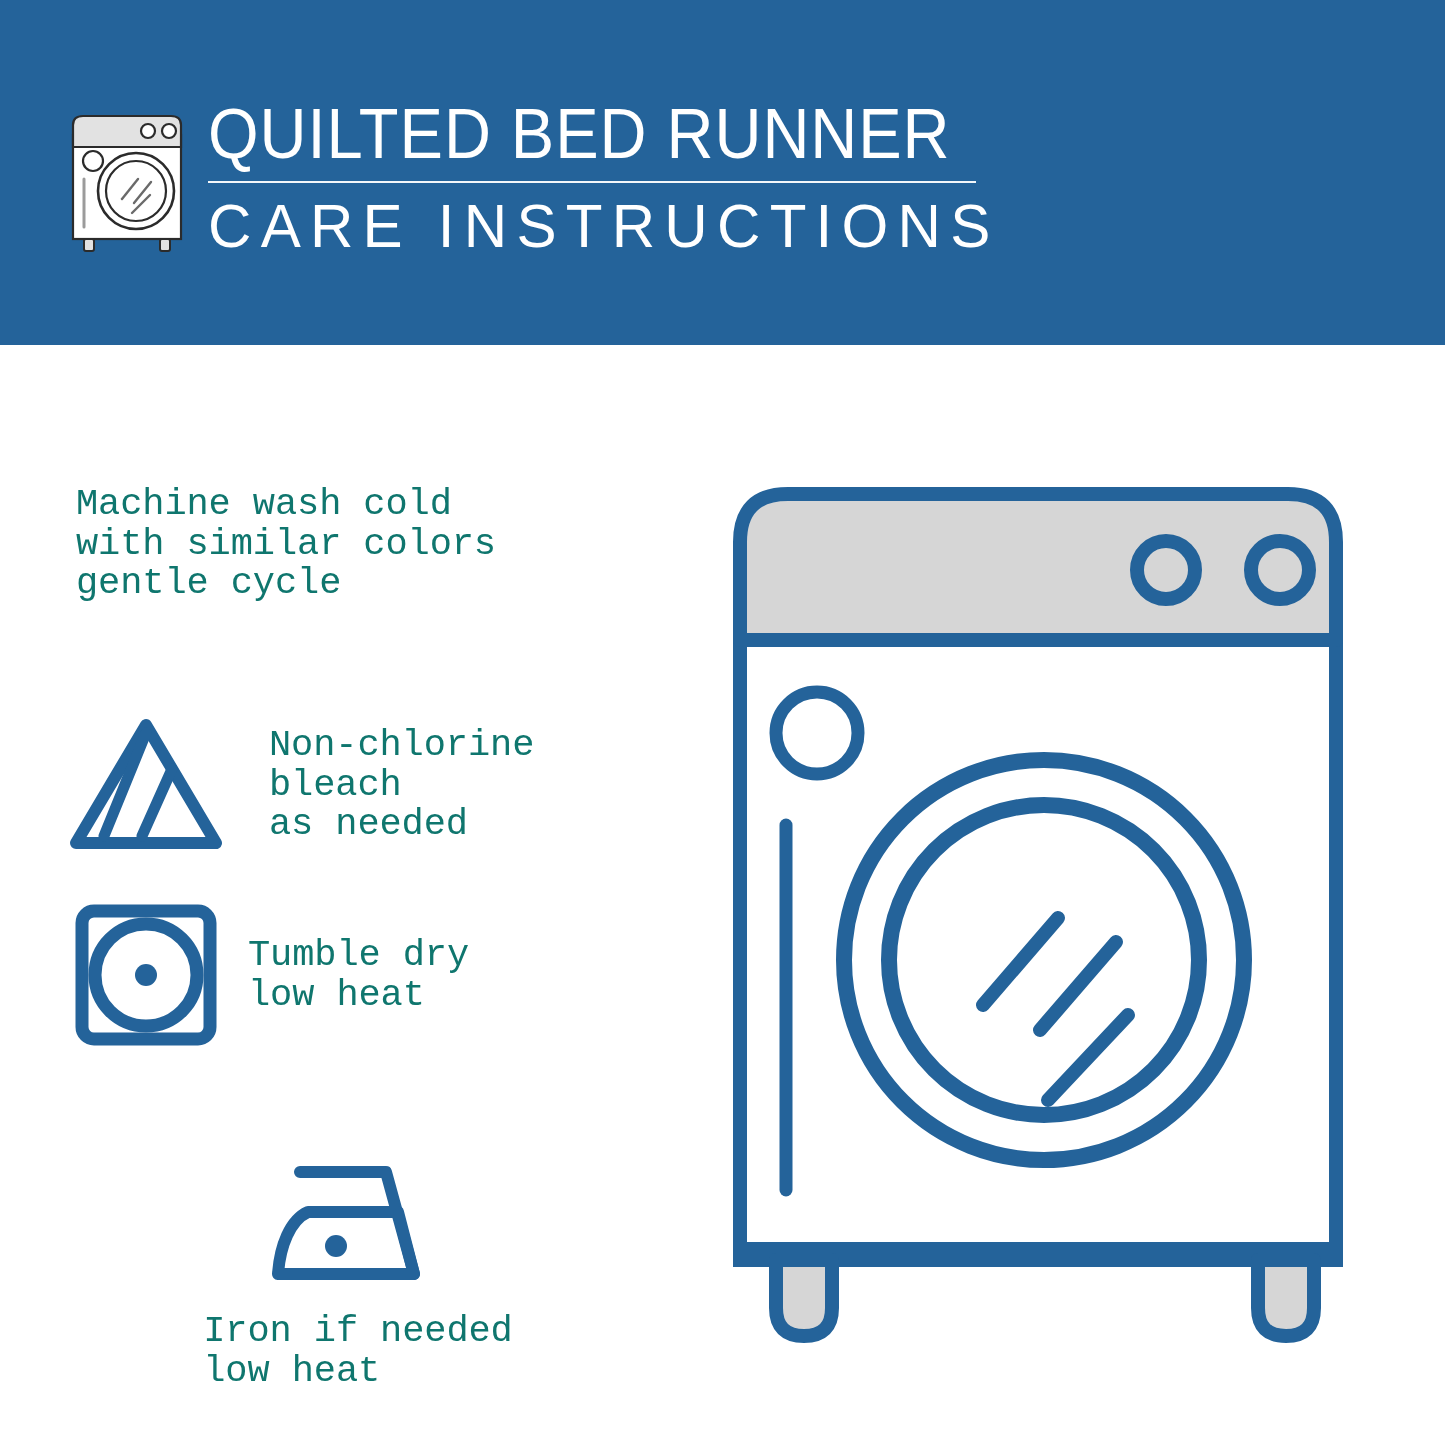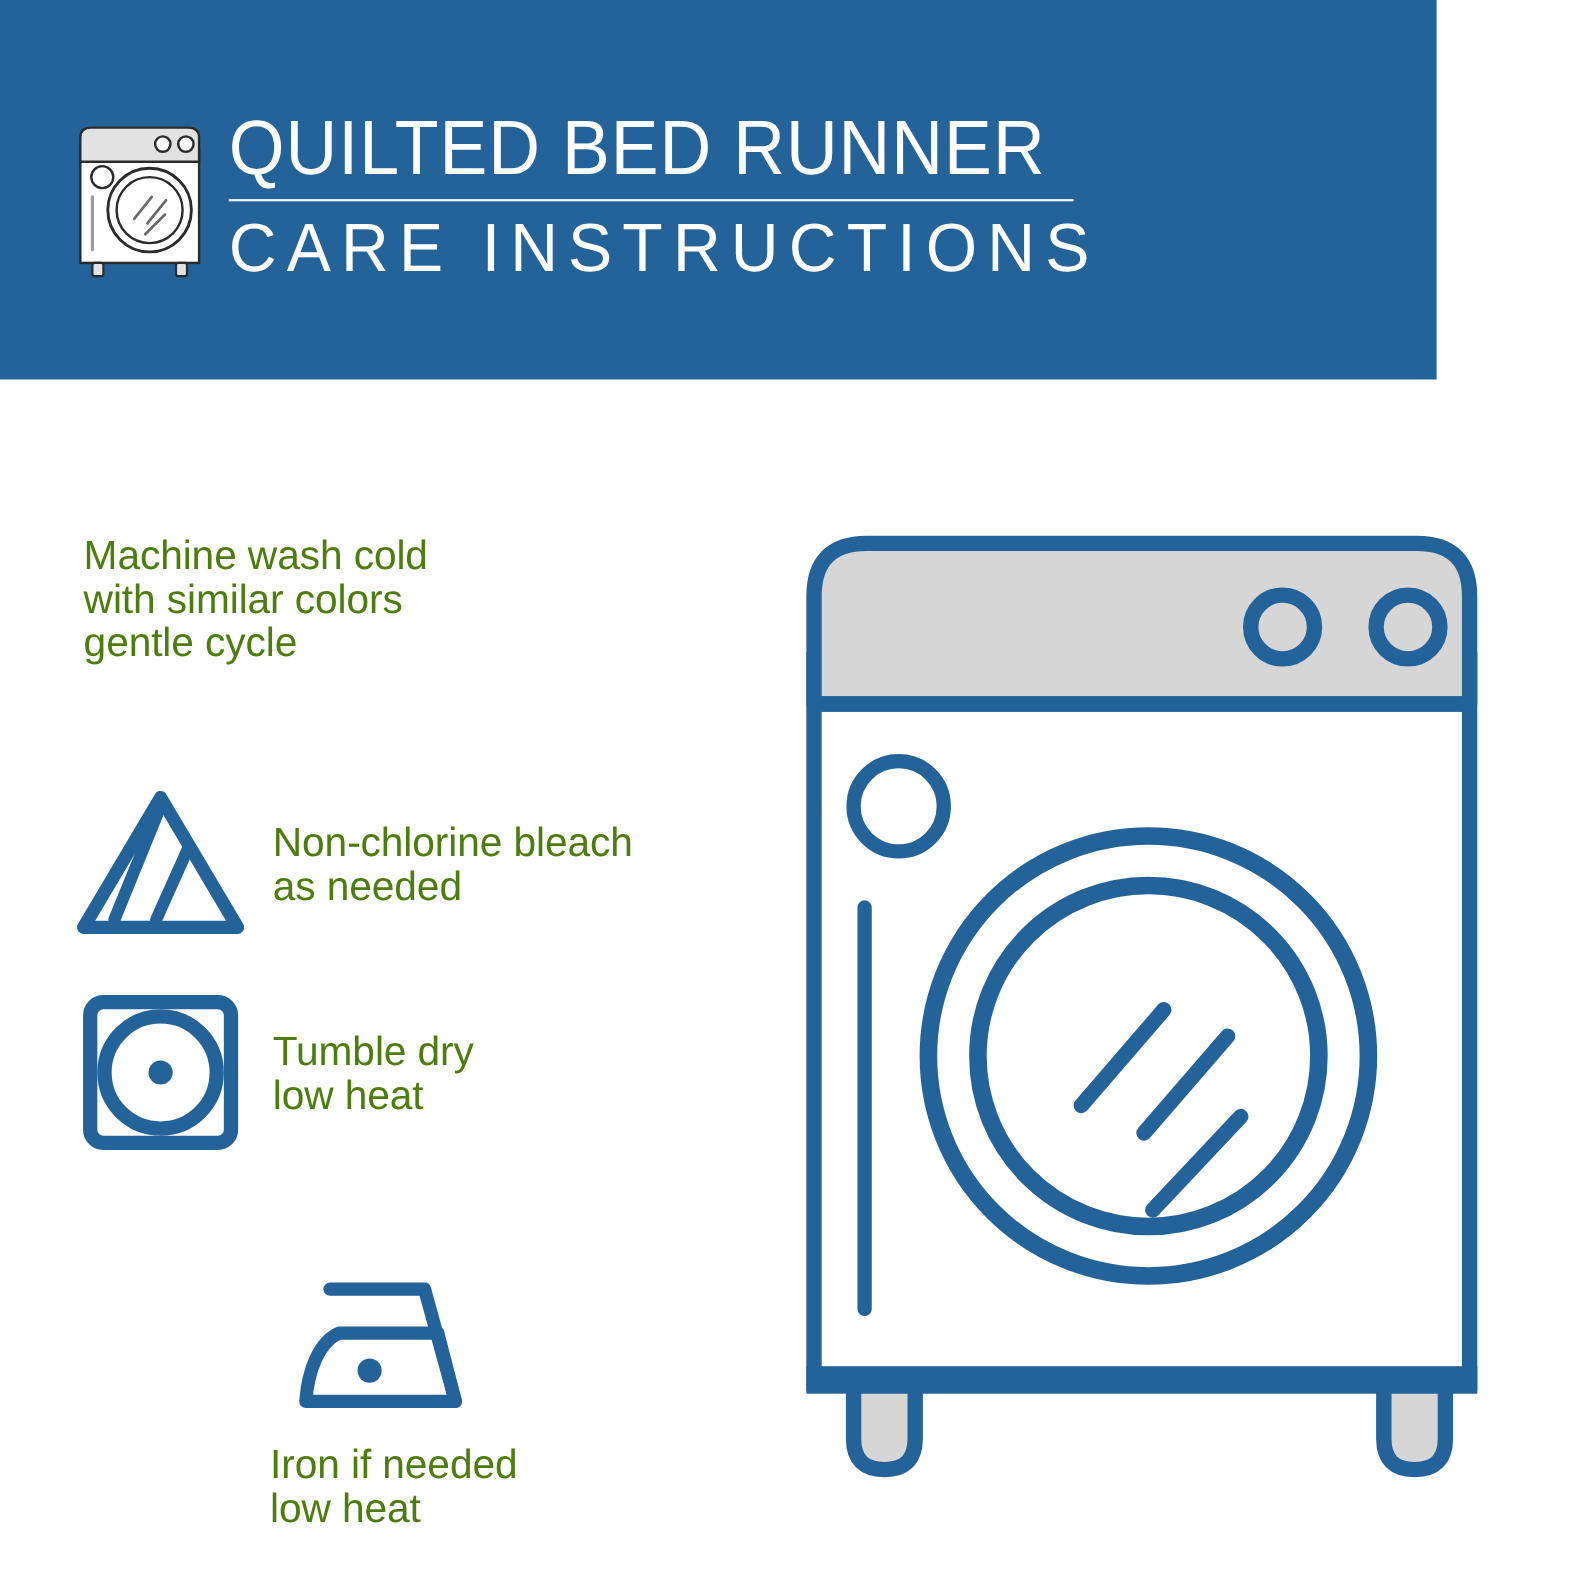--- a/index.html
+++ b/index.html
@@ -18,21 +18,21 @@
     width: 1445px;
     height: 1445px;
     background: #ffffff;
   }
 
   
   #header-band {
     position: absolute;
     left: 0;
     top: 0;
-    width: 1306px;
+    width: 1445px;
     height: 345px;
     background: #24639a;
   }
   #header-logo {
     position: absolute;
     left: 66px;
     top: 103px;
     width: 122px;
     height: 150px;
   }
@@ -89,29 +89,29 @@
     align-items: center;
   }
   .care-icon {
     width: 172px;
     height: 165px;
     flex: 0 0 172px;
     display: block;
   }
   .care-text {
     margin-left: 16px;
-    font-family: Liberation Sans, sans-serif;
+    font-family: Liberation Mono, monospace;
     font-size: 37px;
     line-height: 39.5px;
-    color: #4d7c0f;
+    color: #0f766e;
     white-space: pre-line;
     letter-spacing: -0.1px;
   }
   #care-row-0 { top: 140px; }
-  #care-row-1 { top: 358px; }
+  #care-row-1 { top: 358px; gap: 21px; }
   #care-row-2 { top: 548px; }
   #care-row-3 { top: 795px; flex-direction: column; }
 
   
   #machine {
     position: absolute;
     left: 718px;
     top: 470px;
     width: 640px;
     height: 900px;

